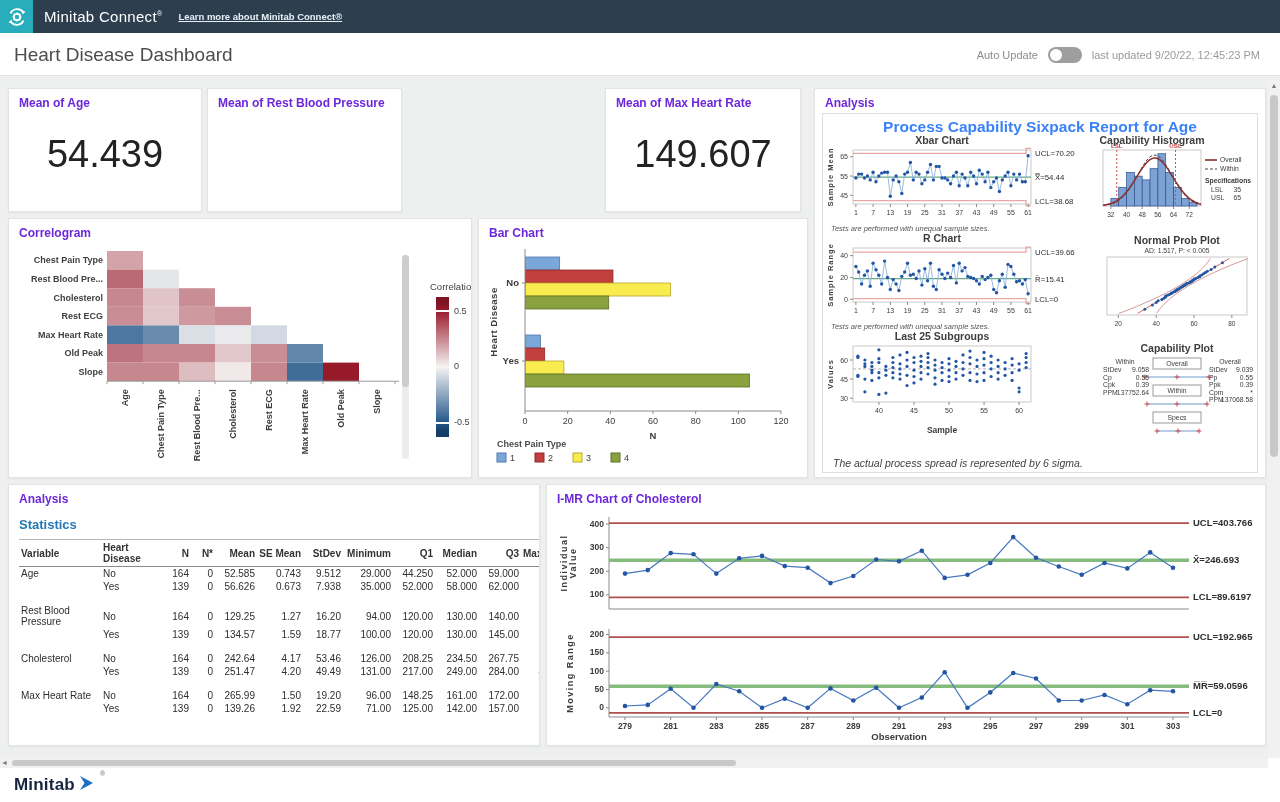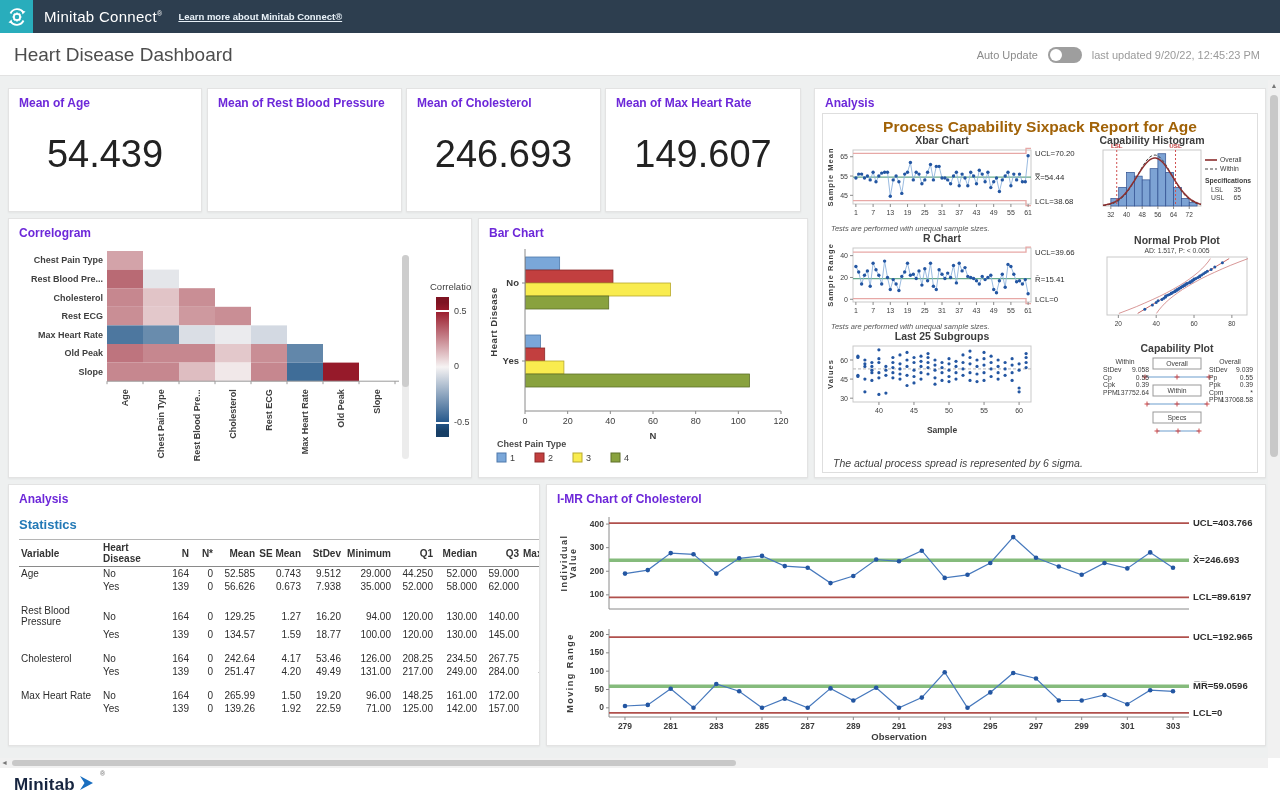--- a/index.html
+++ b/index.html
@@ -22,21 +22,21 @@
   
   #content{position:absolute;left:0;top:76px;width:1280px;height:682px;background:#eef0f0;}
   .card{position:absolute;background:#fff;border:1px solid #e3e3e3;box-shadow:0 1px 2px rgba(0,0,0,.05);overflow:hidden;}
   .ptitle{position:absolute;left:10px;top:7px;font-size:12px;font-weight:bold;color:#6d28d9;}
   
   .kpi{height:122px;top:12px;}
   .kpi .big{position:absolute;left:0;right:0;top:44px;text-align:center;font-size:38px;color:#222;}
   
   #sixpack-card{left:814px;top:12px;width:450px;height:388px;}
   #sp-graph{position:absolute;left:7px;top:24px;width:434px;height:358px;border:1px solid #dedede;}
-  #sp-title{position:absolute;left:0;top:4px;width:100%;text-align:center;font-size:15.5px;font-weight:bold;color:#a16207;}
+  #sp-title{position:absolute;left:0;top:4px;width:100%;text-align:center;font-size:15.5px;font-weight:bold;color:#3b82f6;}
   #sp-left{position:absolute;left:2px;top:22px;width:272px;}
   #sp-right{position:absolute;left:276px;top:22px;width:156px;}
   .sp-note{font-size:7.5px;font-style:italic;color:#555;margin:0 0 1px 6px;height:9px;line-height:9px;}
   #sp-foot{position:absolute;left:10px;bottom:3px;font-size:10.5px;font-style:italic;color:#3f3f3f;}
   
   #corr-card{left:8px;top:142px;width:462px;height:258px;}
   #corr-scroll{position:absolute;left:393px;top:36px;width:7px;height:204px;background:#ececec;border-radius:4px;}
   #corr-scroll .thumb{position:absolute;left:0;top:0;width:7px;height:132px;background:#cdcdcd;border-radius:4px;}
   #corr-legend-title{position:absolute;left:421px;top:62px;font-size:9.5px;color:#3f3f3f;}
   #corr-bar{position:absolute;left:427px;top:78px;width:13px;height:140px;
@@ -109,24 +109,20 @@
   </div>
 </div>
 
 <div id="content">
   <div class="card kpi" style="left:8px;width:192px;">
     <div class="ptitle">Mean of Age</div>
     <div class="big">54.439</div>
   </div>
   <div class="card kpi" style="left:207px;width:193px;">
     <div class="ptitle">Mean of Rest Blood Pressure</div>
-  </div>
-  <div class="card kpi" style="left:406px;width:193px;">
-    <div class="ptitle">Mean of Cholesterol</div>
-    <div class="big">246.693</div>
   </div>
   <div class="card kpi" style="left:605px;width:194px;">
     <div class="ptitle">Mean of Max Heart Rate</div>
     <div class="big">149.607</div>
   </div>
 
   <div class="card" id="sixpack-card">
     <div class="ptitle">Analysis</div>
     <div id="sp-graph">
       <div id="sp-title">Process Capability Sixpack Report for Age</div>

